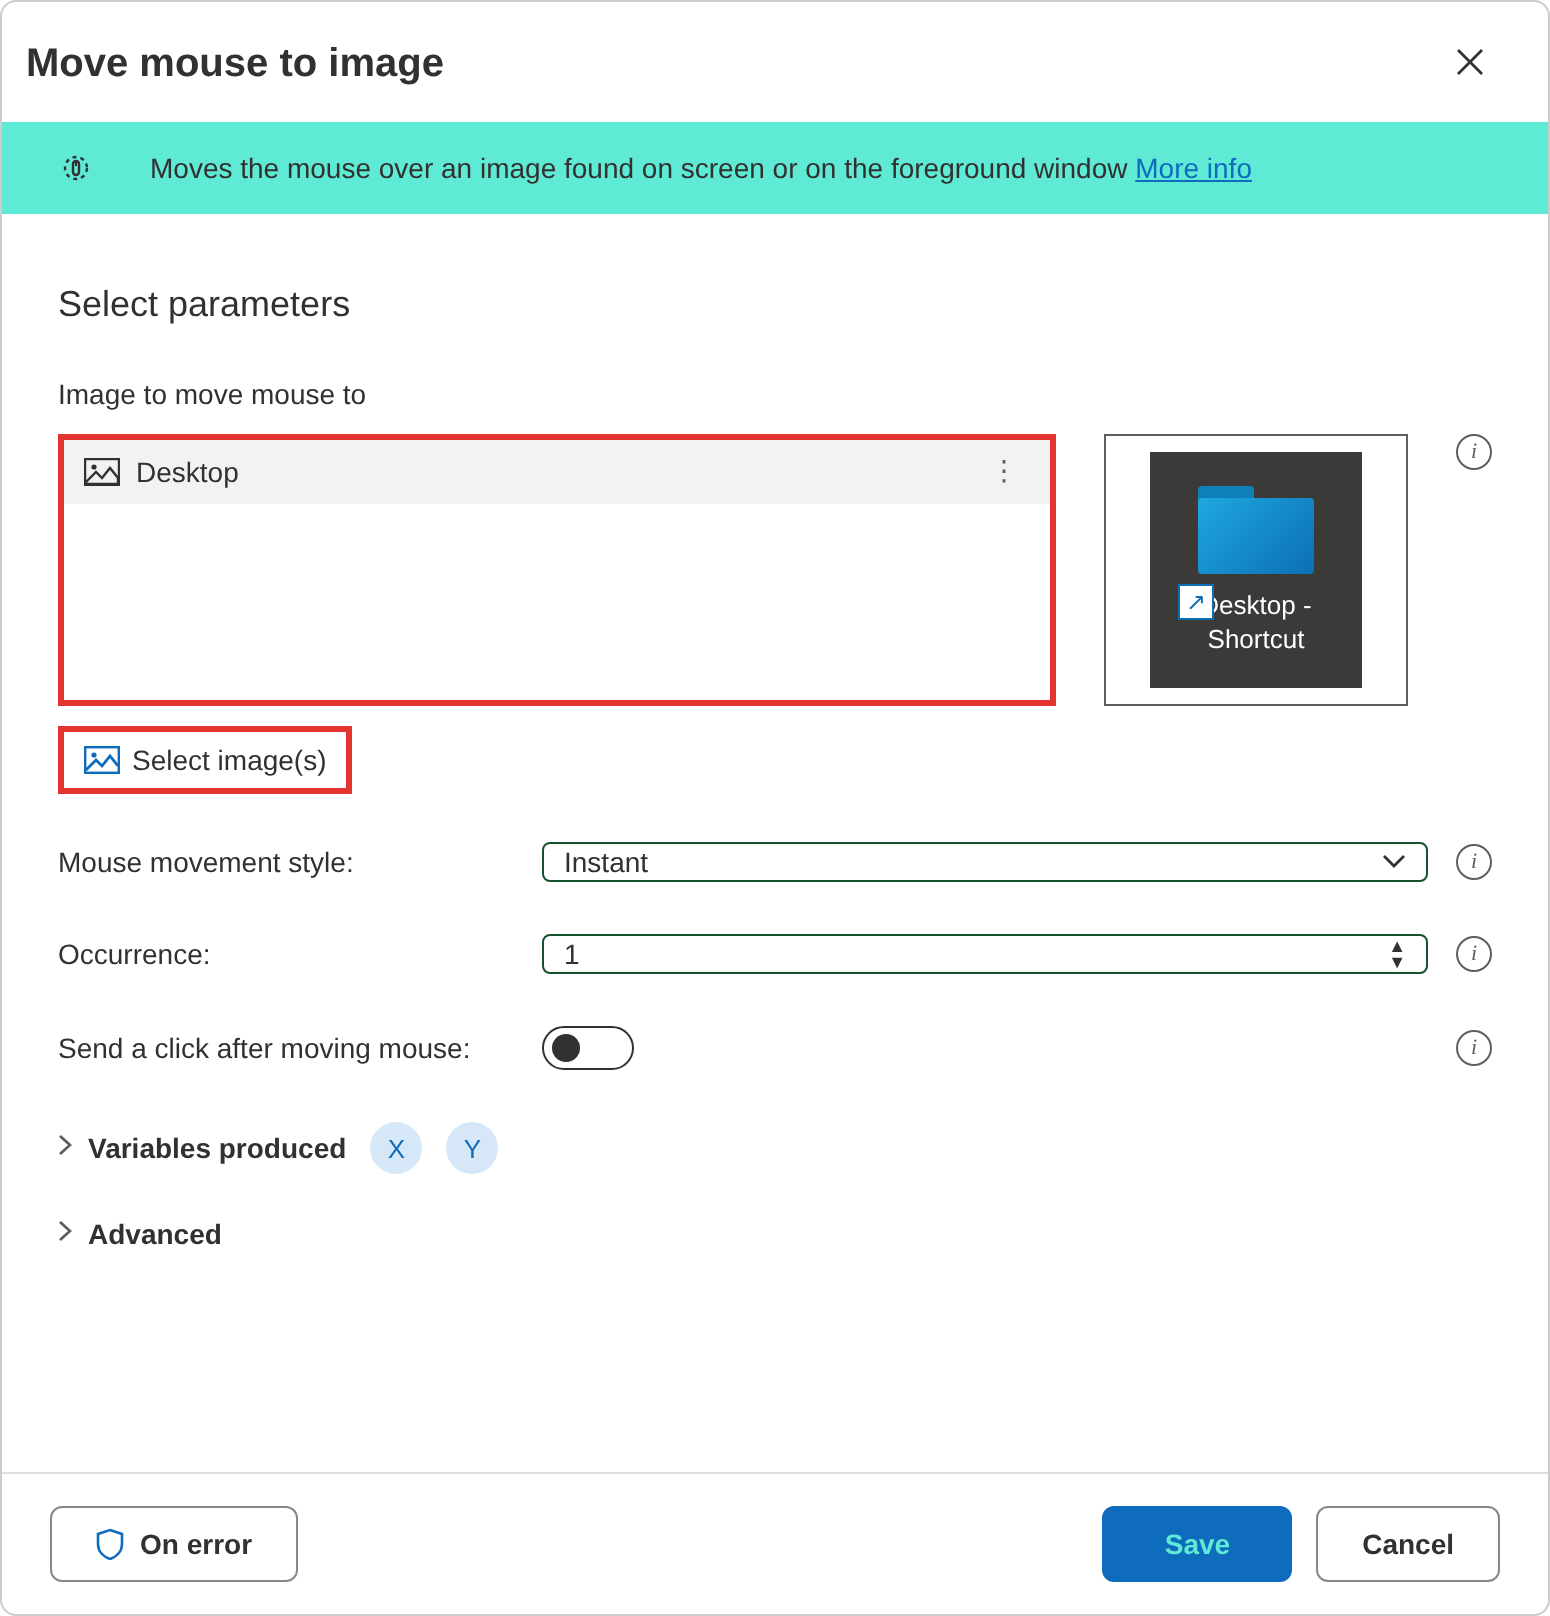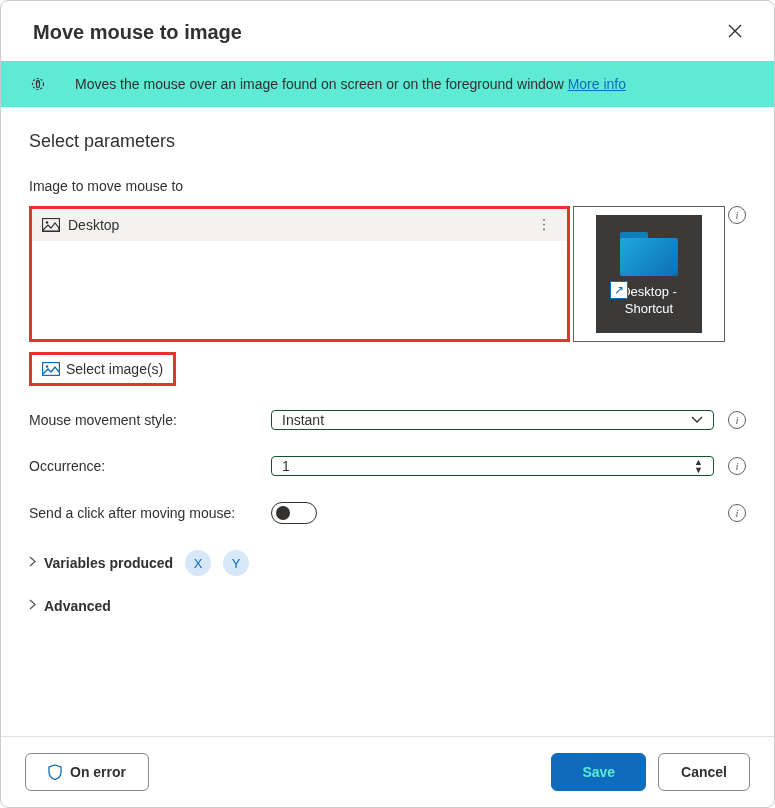--- a/index.html
+++ b/index.html
@@ -16,21 +16,21 @@
     border: 1px solid #ccc;
     border-radius: 8px;
     display: flex;
     flex-direction: column;
     overflow: hidden;
   }
   .header {
     display: flex;
     align-items: center;
     justify-content: space-between;
-    padding: 18px 28px 16px 32px;
+    padding: 18px 28px 16px 12px;
   }
   .title {
     font-size: 20px;
     font-weight: 600;
   }
   .close-btn {
     font-size: 18px;
     cursor: pointer;
     padding: 4px;
     line-height: 1;
@@ -45,35 +45,35 @@
   }
   .info-banner .banner-icon {
     display: inline-flex;
   }
   .more-info {
     color: #0f6cbd;
     text-decoration: underline;
   }
   .body {
     flex: 1;
-    padding: 24px 28px 0 28px;
+    padding: 35px 28px 0 28px;
     overflow-y: auto;
   }
   .section-title {
     font-size: 18px;
     font-weight: 400;
     margin-bottom: 26px;
   }
   .field-label {
     font-size: 14px;
     margin-bottom: 12px;
   }
   .image-row {
     display: flex;
-    gap: 3px;
+    gap: 24px;
     align-items: stretch;
     margin-bottom: 10px;
   }
   .image-list-box {
     flex: 1;
     border: 3px solid #e3342f;
     height: 136px;
     display: flex;
     flex-direction: column;
     background: #fff;

